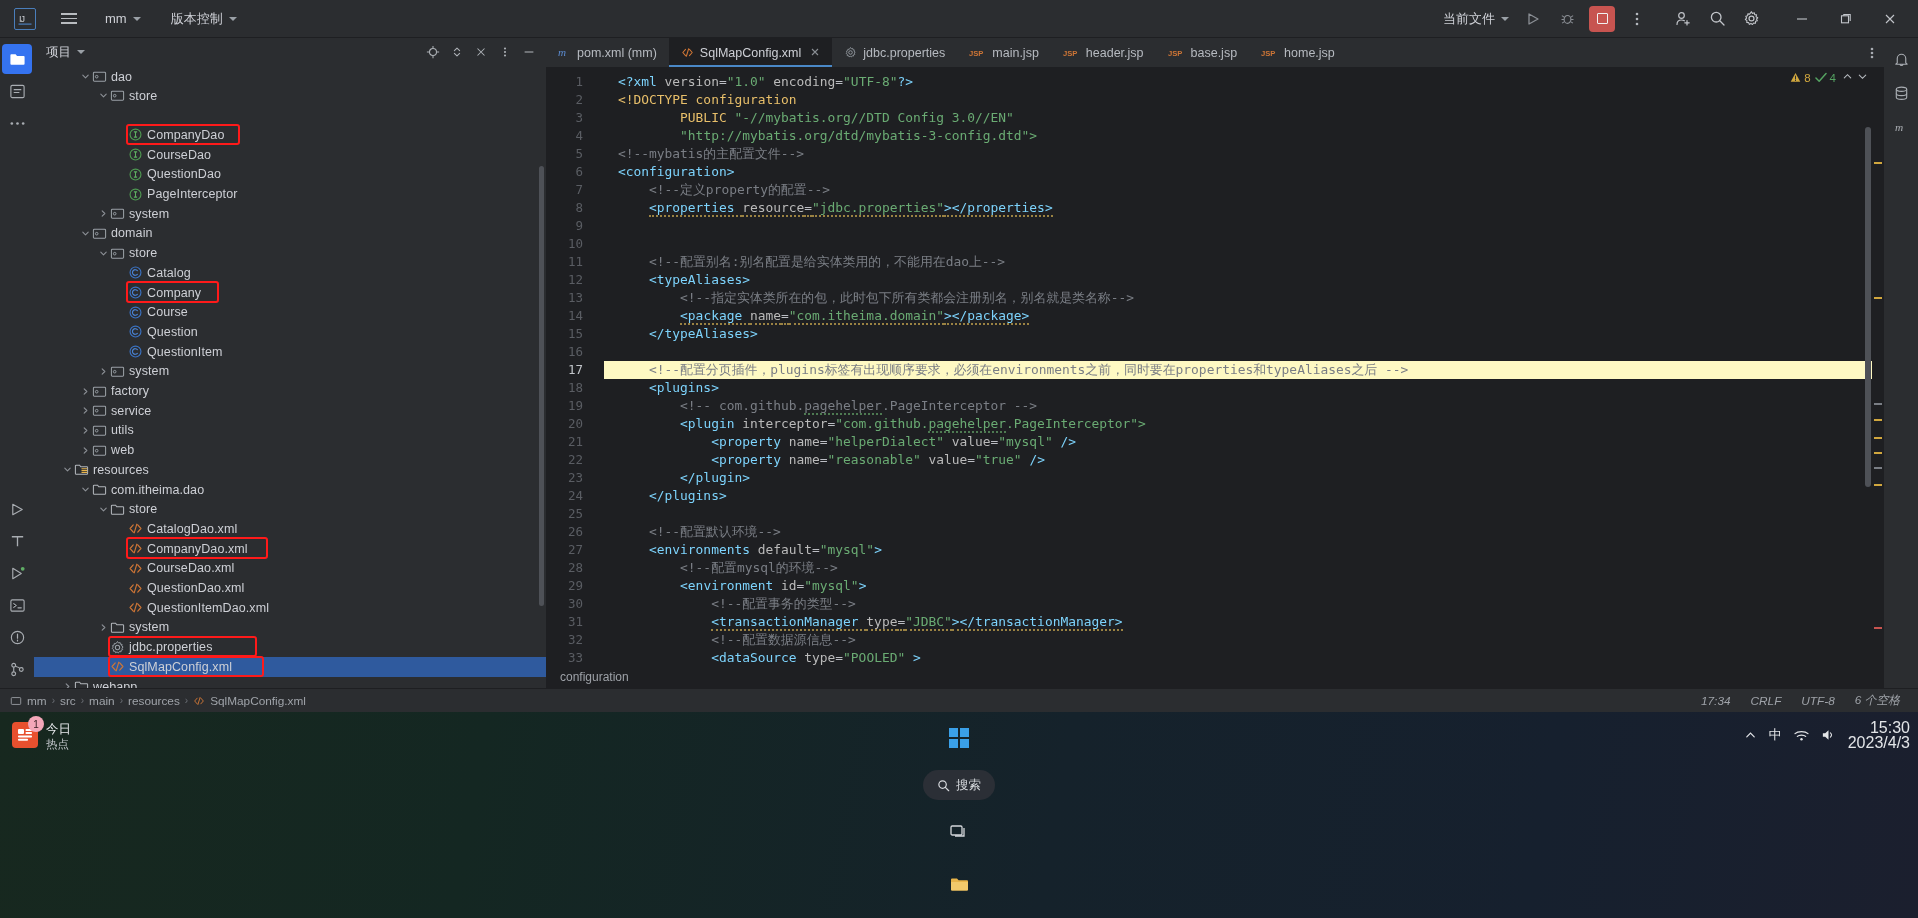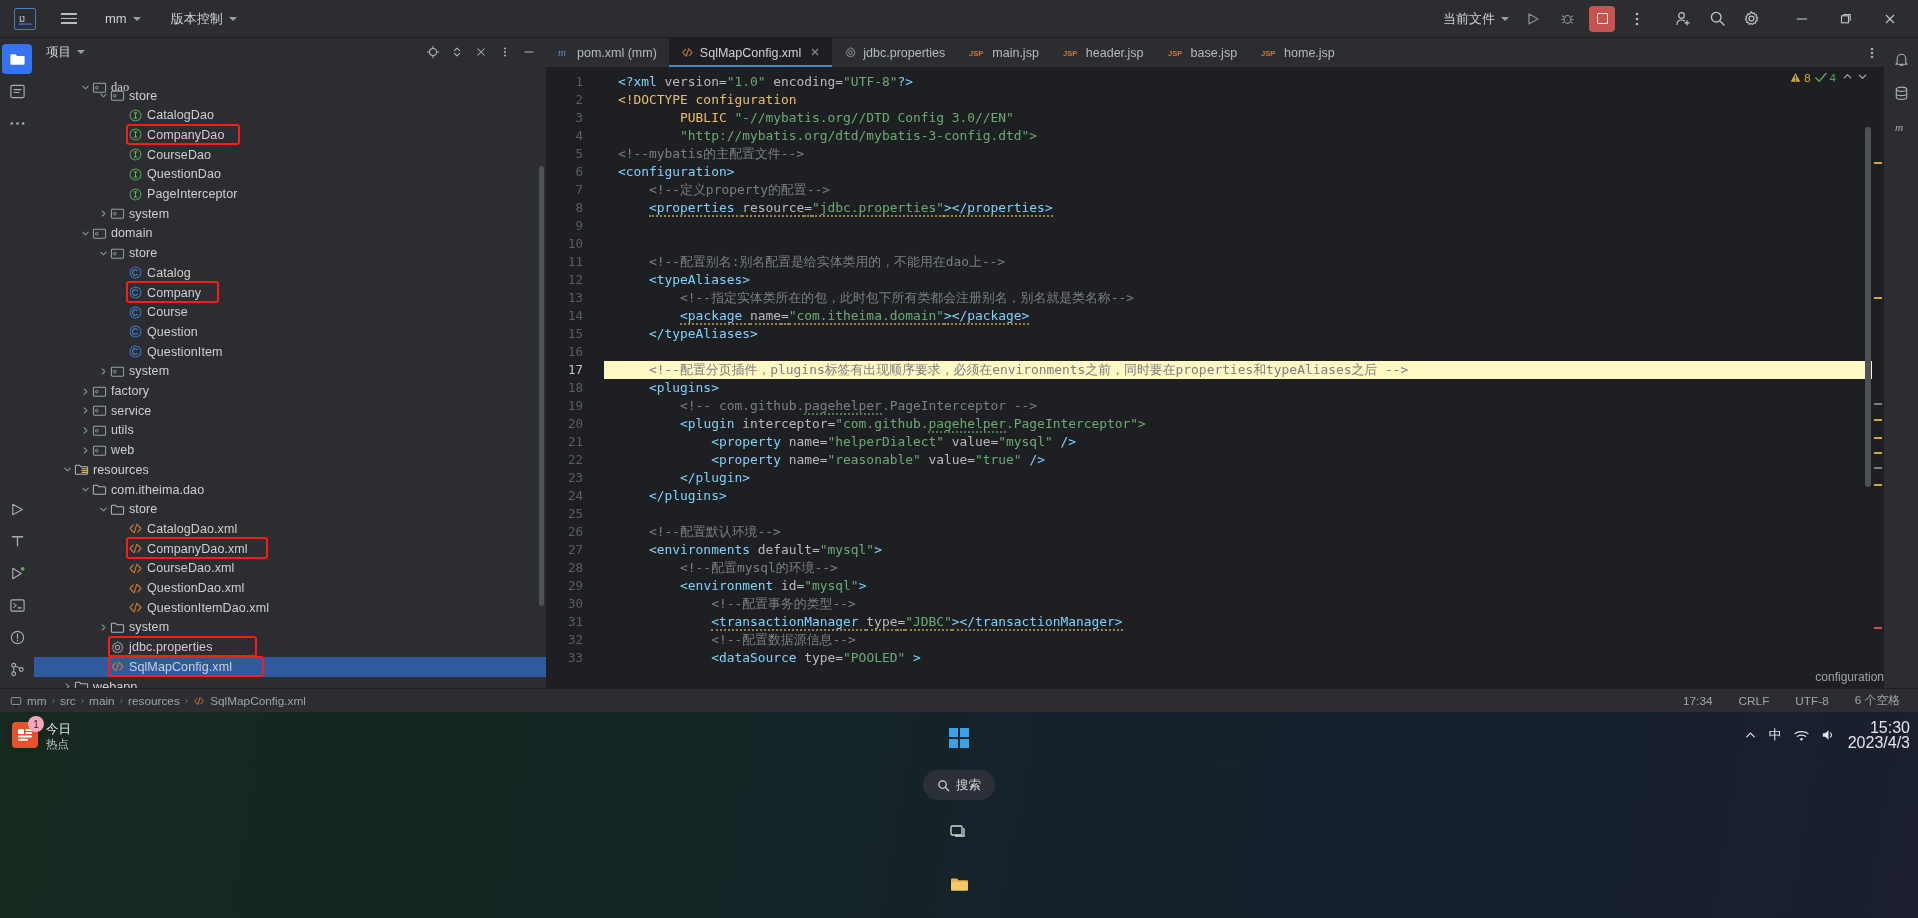--- a/index.html
+++ b/index.html
@@ -150,33 +150,33 @@
 
   .inspect-widget {
     position:absolute; right:16px; top:4px; display:flex; align-items:center; gap:4px;
     font-size:11.5px; color:#b6bac0; z-index:6;
   }
   .warn-chip { display:flex;align-items:center;gap:3px; color:#d1a73e;}
   .ok-chip { display:flex;align-items:center;gap:3px; color:#55a362;}
 
   .breadcrumb-row {
     height:22px; flex-shrink:0; background:#1e1f22; display:flex; align-items:center;
-    padding-left:14px; font-size:12px; color:#9da1a7;justify-content:flex-end;
+    padding-left:14px; font-size:12px; color:#9da1a7;
   }
 
   
   .statusbar {
     position:absolute; left:0; top:688px; width:1918px; height:24px;
     background:#2b2d30; display:flex; align-items:center; font-size:11.8px; color:#9fa3a9;
     padding: 0 10px; border-top:1px solid #1e1f22;
   }
   .sb-left { display:flex; align-items:center; gap:5px; }
   .sb-crumb { display:flex; align-items:center; gap:5px; cursor:pointer;}
   .sb-sep { color:#6a6e74; font-size:10px;}
-  .sb-right { margin-left:auto; display:flex; align-items:center; gap:26px; padding-right:8px;}
+  .sb-right { margin-left:auto; display:flex; align-items:center; gap:20px; padding-right:8px;font-style:italic;}
   .sb-right span { cursor:pointer; }
 
   
   .taskbar {
     position:absolute; left:0; top:712px; width:1918px; height:206px;
     background: linear-gradient(100deg,#17281f 0%, #142722 25%, #15222b 55%, #16202e 80%, #1b1f2e 100%);
   }
   .news-widget { position:absolute; left:12px; top:10px; display:flex; align-items:flex-start; gap:8px; cursor:pointer;}
   .news-icon { width:26px;height:26px;background:#e8502e;border-radius:4px;position:relative;display:flex;flex-wrap:wrap;align-items:center;justify-content:center;}
   .news-badge { position:absolute; right:-6px; top:-6px; width:16px;height:16px;background:#f4a7b9;border-radius:50%;color:#3a2026;font-size:10px;display:flex;align-items:center;justify-content:center;}
@@ -394,21 +394,21 @@
         </div>
         <div class="pp-tool">
           <svg width="14" height="14" viewBox="0 0 16 16">
               <path d="M3 8 H13" stroke="#aeb2b7" stroke-width="1.2"></path>
             </svg>
         </div>
       </div>
     </div>
     <div class="tree" id="tree" style="top: 0px;">
       <div class="scroll-thumb" style="top:100px;height:440px;"></div>
-    <div class="trow" style="position: absolute; left: 0px; right: 0px; top: 12px; font-family: Liberation Serif, serif;">
+    <div class="trow" style="position: absolute; left: 0px; right: 0px; top: 1px;">
           <span style="width: 46px; flex-shrink: 0;"></span>
           <span class="arrow">
             <svg width="9" height="9" viewBox="0 0 10 10">
               <path d="M2 3.5 L5 6.5 L8 3.5" fill="none" stroke="#8d9197" stroke-width="1.2" stroke-linecap="round" stroke-linejoin="round"></path>
             </svg>
           </span>
           <span class="tico">
             <svg width="15" height="15" viewBox="0 0 16 16">
               <rect x="1.5" y="3.5" width="13" height="9.5" rx="1" fill="none" stroke="#9aa0a6" stroke-width="1.1"></rect>
               <circle cx="5" cy="8.2" r="1.4" fill="none" stroke="#9aa0a6" stroke-width="1"></circle>
@@ -423,31 +423,20 @@
               <path d="M2 3.5 L5 6.5 L8 3.5" fill="none" stroke="#8d9197" stroke-width="1.2" stroke-linecap="round" stroke-linejoin="round"></path>
             </svg>
           </span>
           <span class="tico">
             <svg width="15" height="15" viewBox="0 0 16 16">
               <rect x="1.5" y="3.5" width="13" height="9.5" rx="1" fill="none" stroke="#9aa0a6" stroke-width="1.1"></rect>
               <circle cx="5" cy="8.2" r="1.4" fill="none" stroke="#9aa0a6" stroke-width="1"></circle>
             </svg>
           </span>
           <span class="tlabel">store</span>
-        </div>
-        <div class="trow" style="position: absolute; left: 0px; right: 0px; top: 39.4px;">
-          <span style="width: 82px; flex-shrink: 0;"></span>
-          <span class="arrow"></span>
-          <span class="tico">
-            <svg width="15" height="15" viewBox="0 0 16 16">
-              <circle cx="8" cy="8" r="5.8" fill="none" stroke="#4f9a52" stroke-width="1.2"></circle>
-              <path d="M6.3 5.2 H9.7 M8 5.2 V10.8 M6.3 10.8 H9.7" stroke="#5fae62" stroke-width="1.1"></path>
-            </svg>
-          </span>
-          <span class="tlabel">CatalogDao</span>
         </div>
         <div class="trow" style="position: absolute; left: 0px; right: 0px; top: 59.1px;">
           <span style="width: 82px; flex-shrink: 0;"></span>
           <span class="arrow"></span>
           <span class="tico">
             <svg width="15" height="15" viewBox="0 0 16 16">
               <circle cx="8" cy="8" r="5.8" fill="none" stroke="#4f9a52" stroke-width="1.2"></circle>
               <path d="M6.3 5.2 H9.7 M8 5.2 V10.8 M6.3 10.8 H9.7" stroke="#5fae62" stroke-width="1.1"></path>
             </svg>
           </span>

